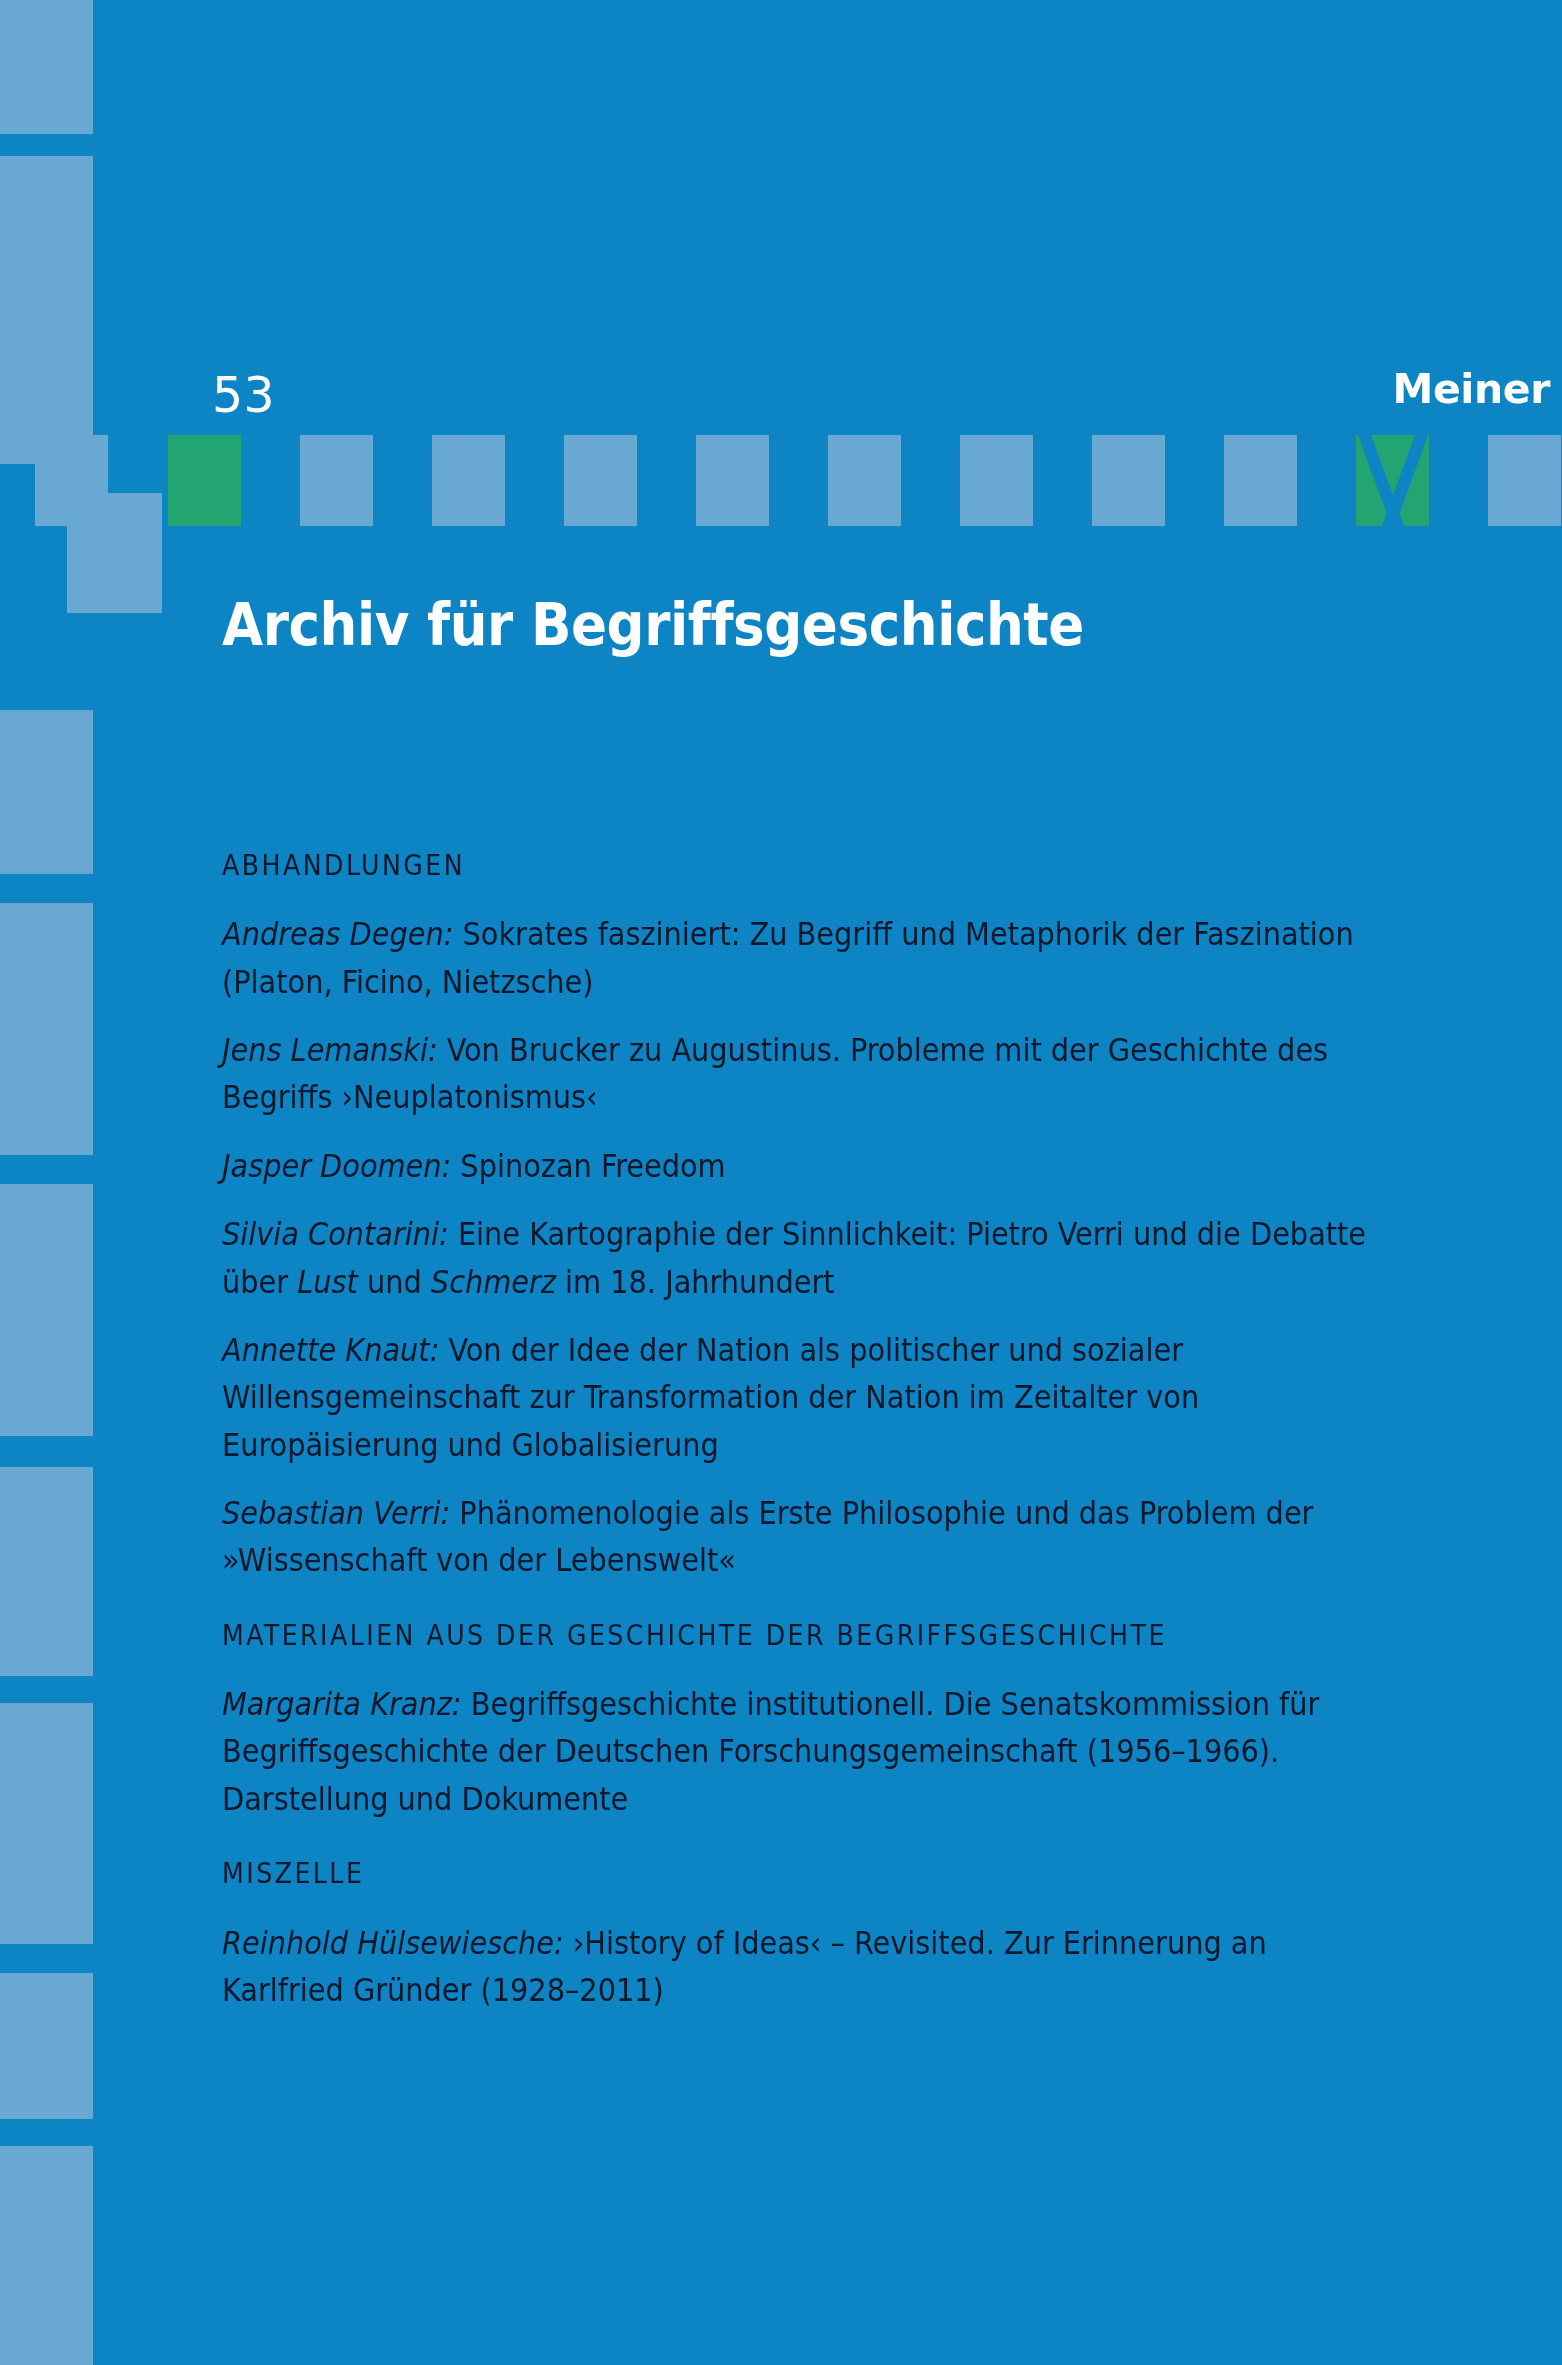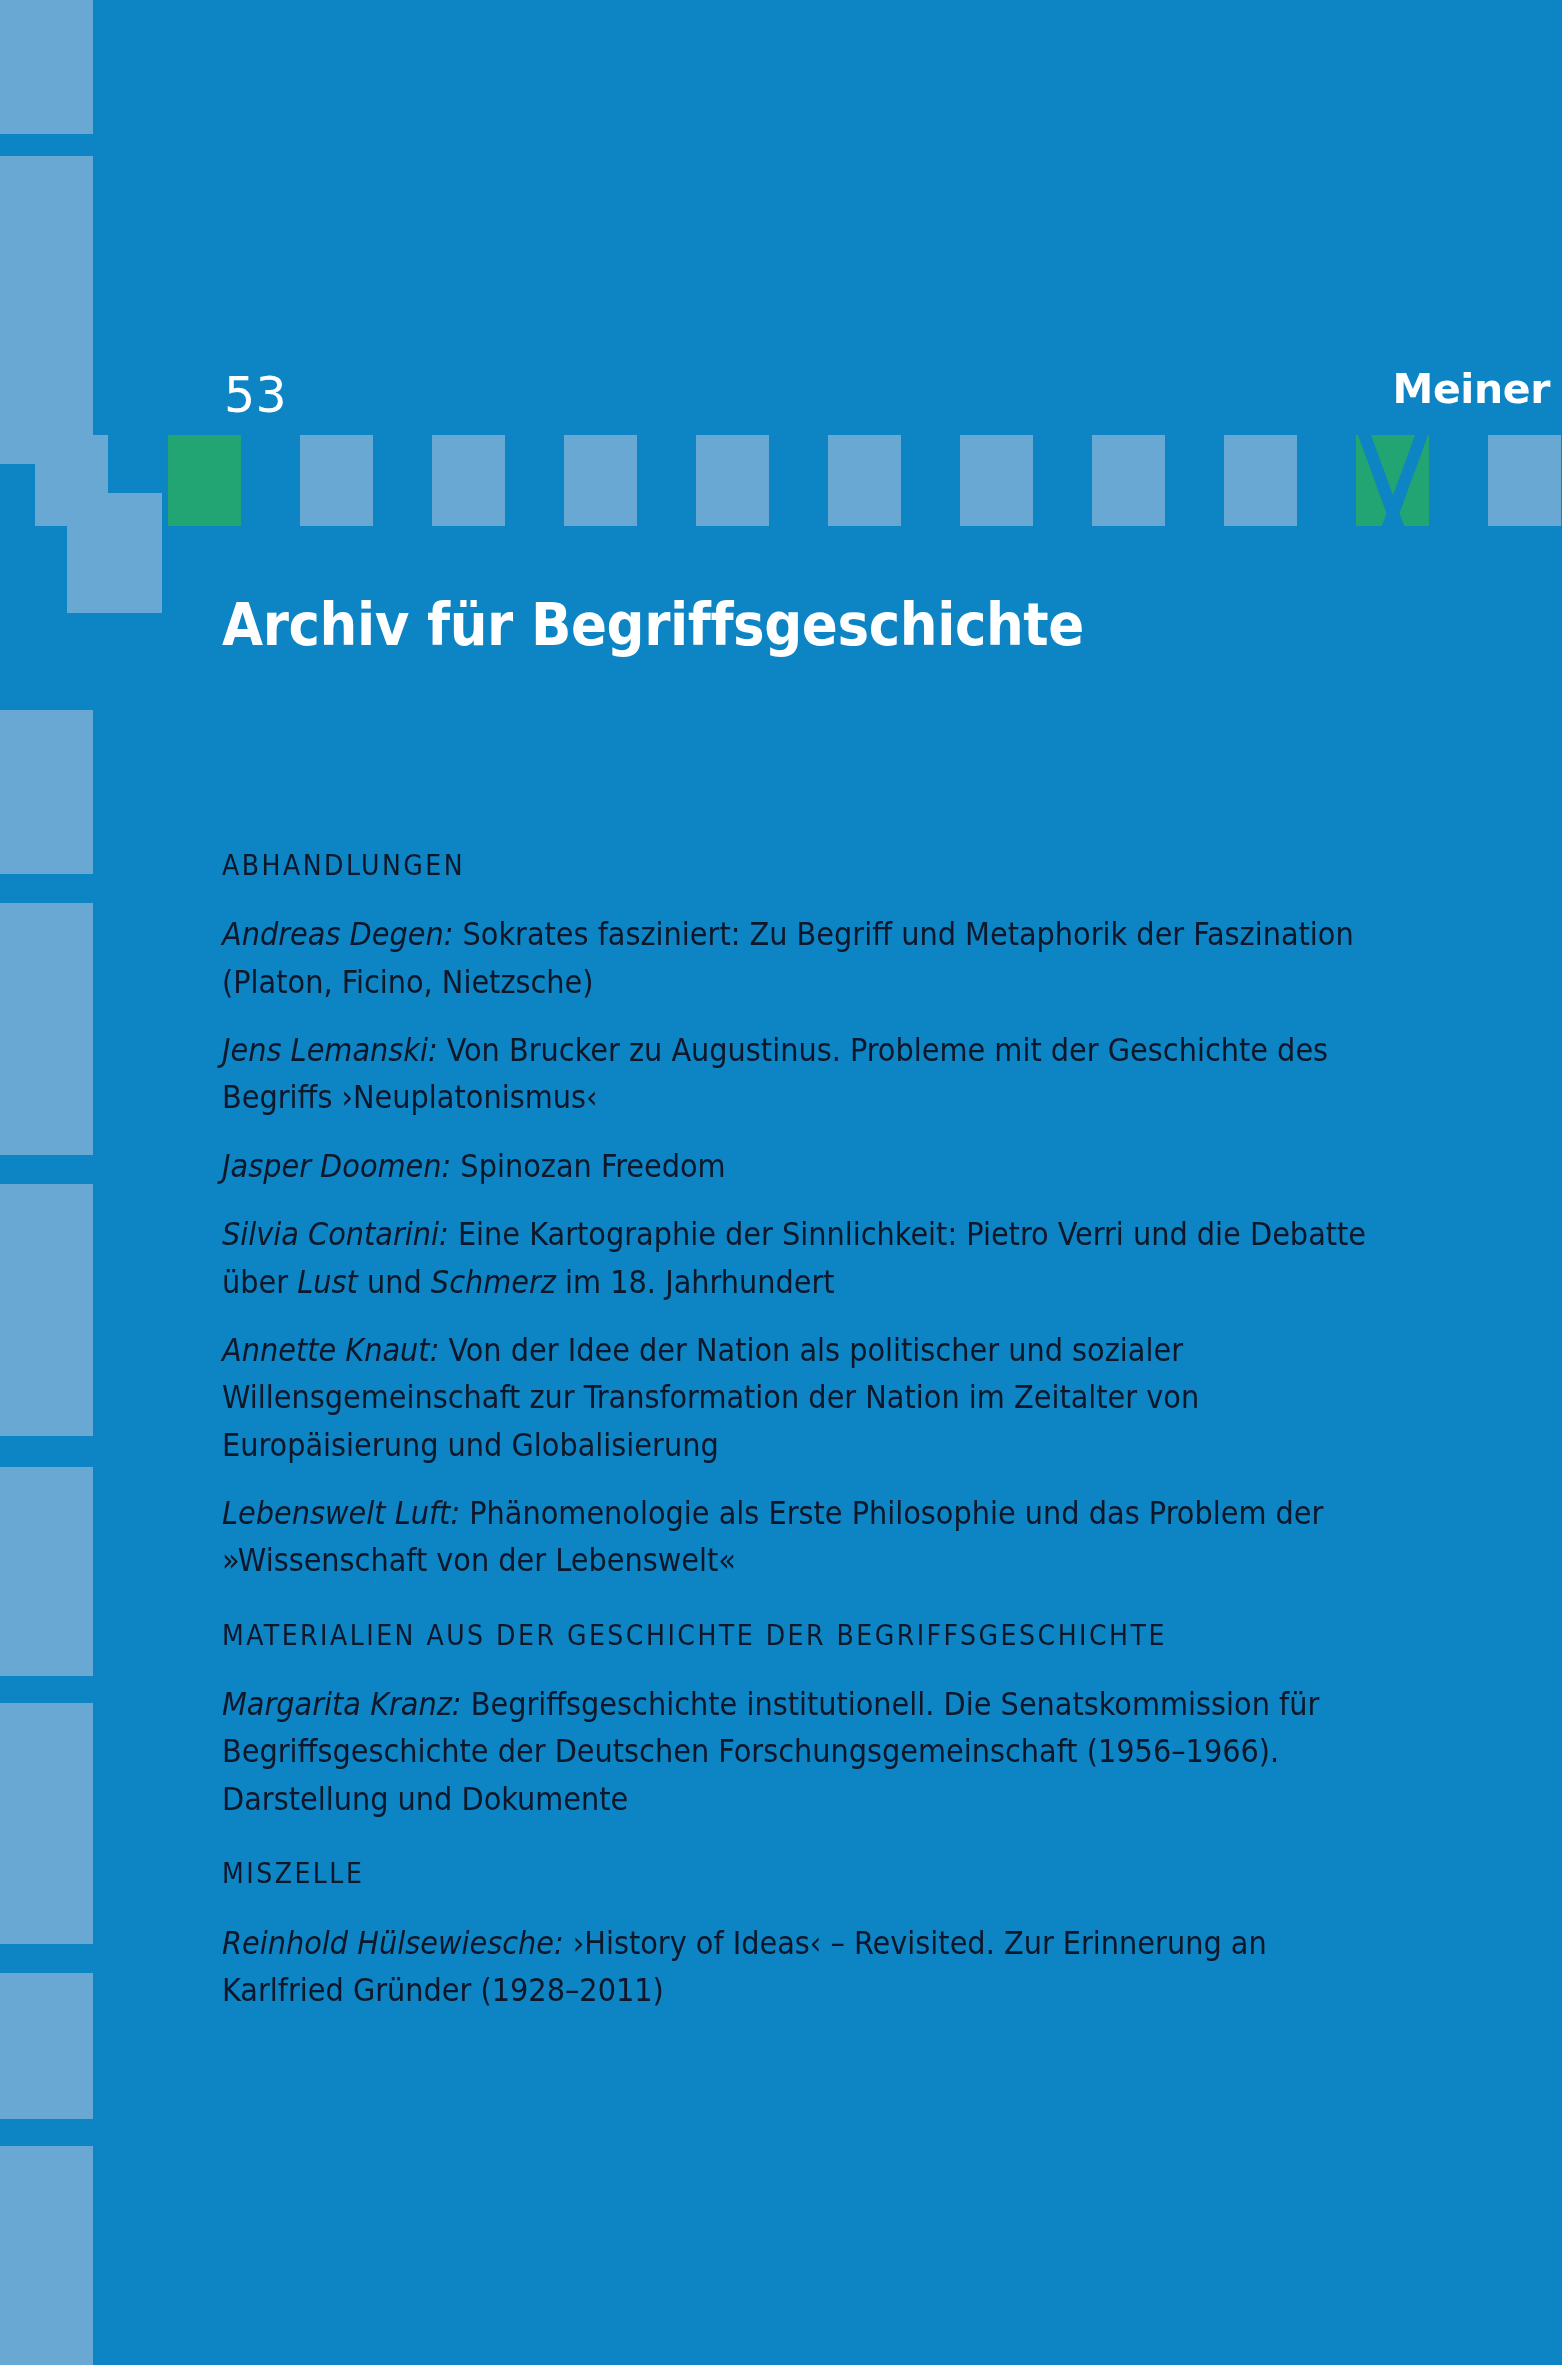--- a/index.html
+++ b/index.html
@@ -29,21 +29,21 @@
     background: #6aa8d4;
   }
   .edge-block.indent {
     left: 67px;
     width: 95px;
   }
 
   
   #volume-number {
     position: absolute;
-    left: 224px;
+    left: 212px;
     top: 371px;
     font-size: 49px;
     line-height: 1;
     color: #ffffff;
     font-weight: 400;
     letter-spacing: 0.4px;
   }
   #publisher-name {
     position: absolute;
     right: 12px;
@@ -183,21 +183,21 @@
   <div id="journal-title">Archiv für Begriffsgeschichte</div>
 
   <div id="toc">
       <div class="section">
         <div class="section-heading">ABHANDLUNGEN</div>
         <div class="entry"><span class="author">Andreas Degen:</span><span> Sokrates fasziniert: Zu Begriff und Metaphorik der Faszination (Platon, Ficino, Nietzsche)</span></div>
         <div class="entry"><span class="author">Jens Lemanski:</span><span> Von Brucker zu Augustinus. Probleme mit der Geschichte des Begriffs ›Neuplatonismus‹</span></div>
         <div class="entry"><span class="author">Jasper Doomen:</span><span> Spinozan Freedom</span></div>
         <div class="entry"><span class="author">Silvia Contarini:</span><span> Eine Kartographie der Sinnlichkeit: Pietro Verri und die Debatte über </span><span class="emph">Lust</span><span> und </span><span class="emph">Schmerz</span><span> im 18. Jahrhundert</span></div>
         <div class="entry"><span class="author">Annette Knaut:</span><span> Von der Idee der Nation als politischer und sozialer Willensgemeinschaft zur Transformation der Nation im Zeitalter von Europäisierung und Globalisierung</span></div>
-        <div class="entry"><span class="author">Lebenswelt Luft:</span><span> Phänomenologie als Erste Philosophie und das Problem der »Wissenschaft von der Lebenswelt«</span></div>
+        <div class="entry"><span class="author">Sebastian Verri:</span><span> Phänomenologie als Erste Philosophie und das Problem der »Wissenschaft von der Lebenswelt«</span></div>
       </div>
       <div class="section">
         <div class="section-heading">MATERIALIEN AUS DER GESCHICHTE DER BEGRIFFSGESCHICHTE</div>
         <div class="entry"><span class="author">Margarita Kranz:</span><span> Begriffsgeschichte institutionell. Die Senatskommission für Begriffsgeschichte der Deutschen Forschungsgemeinschaft (1956–1966). Darstellung und Dokumente</span></div>
       </div>
       <div class="section">
         <div class="section-heading">MISZELLE</div>
         <div class="entry"><span class="author">Reinhold Hülsewiesche:</span><span> ›History of Ideas‹ – Revisited. Zur Erinnerung an Karlfried Gründer (1928–2011)</span></div>
       </div>
     </div>

